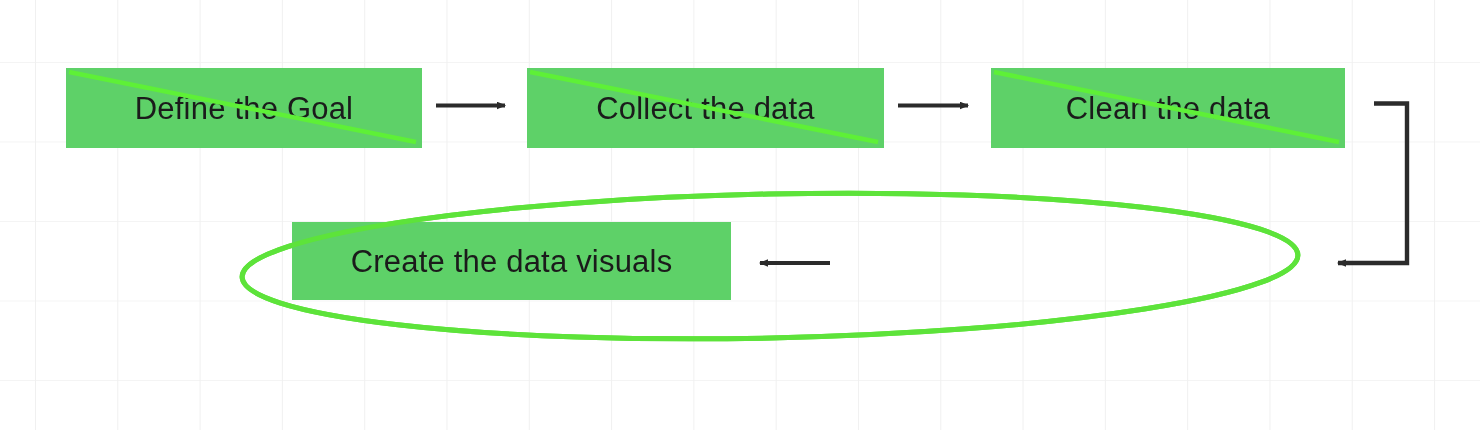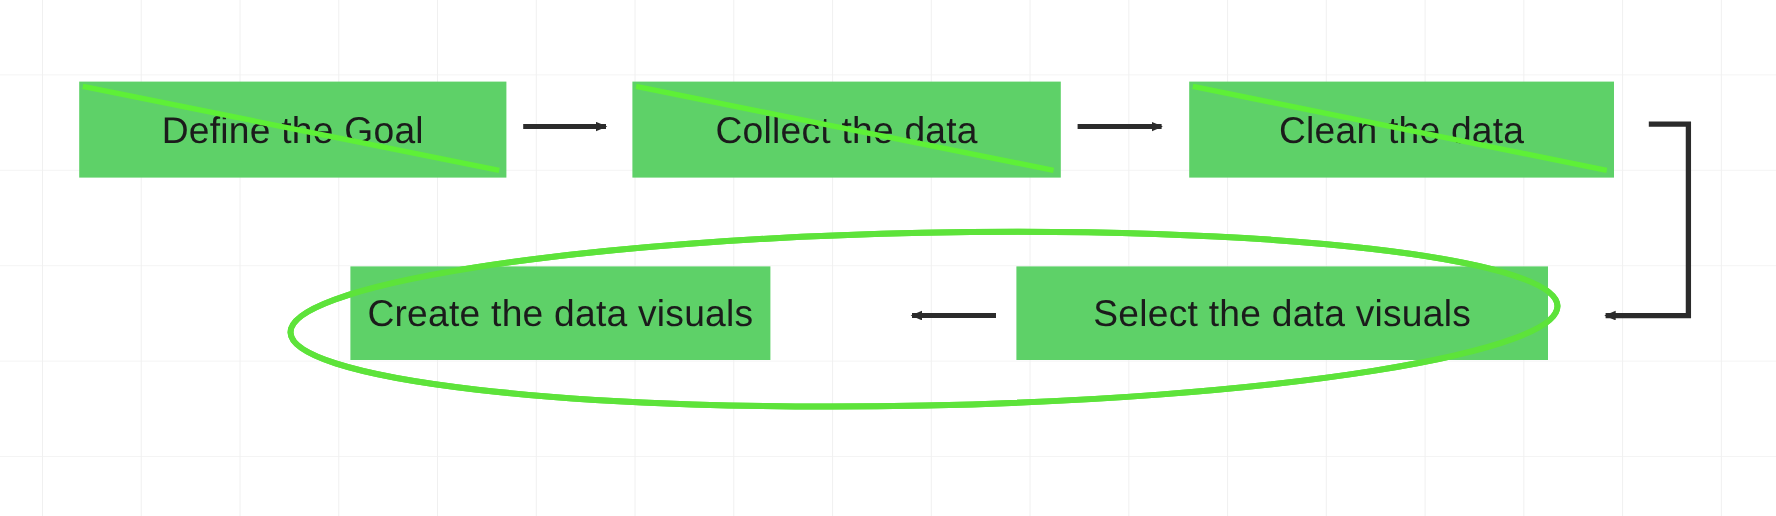--- a/index.html
+++ b/index.html
@@ -112,25 +112,22 @@
     </svg>
   </div>
 
   <div class="node" style="left:991px; top:68px; width:354px; height:80px; background:#5ed168;">
     <span class="node-label">Clean the data</span>
     <svg class="strike" viewBox="0 0 354 80" preserveAspectRatio="none">
       <line x1="3" y1="4" x2="348" y2="74" stroke="#5ef037" stroke-width="4.5"></line>
     </svg>
   </div>
 
-  <div class="node" style="left:292px; top:222px; width:350px; height:78px; background:#5ed168;">
+  <div class="node" style="left:292px; top:222px; width:439px; height:78px; background:#5ed168;">
     <span class="node-label">Create the data visuals</span>
   </div>
 
-  <div class="node" style="left:847px; top:222px; width:443px; height:78px; background:#5ed168;">
-    <span class="node-label">Select the data visuals</span>
-  </div>
 
   <svg id="overlay-top" style="position:absolute; inset:0; width:1480px; height:430px; pointer-events:none;" viewBox="0 0 1480 430" xmlns="http://www.w3.org/2000/svg">
     <ellipse cx="770" cy="266" rx="528" ry="72" transform="rotate(-1.2 770 266)" fill="none" stroke="#5de33a" stroke-width="5" stroke-linecap="round"></ellipse>
   </svg>
 
 </div>
 
 </body></html>

